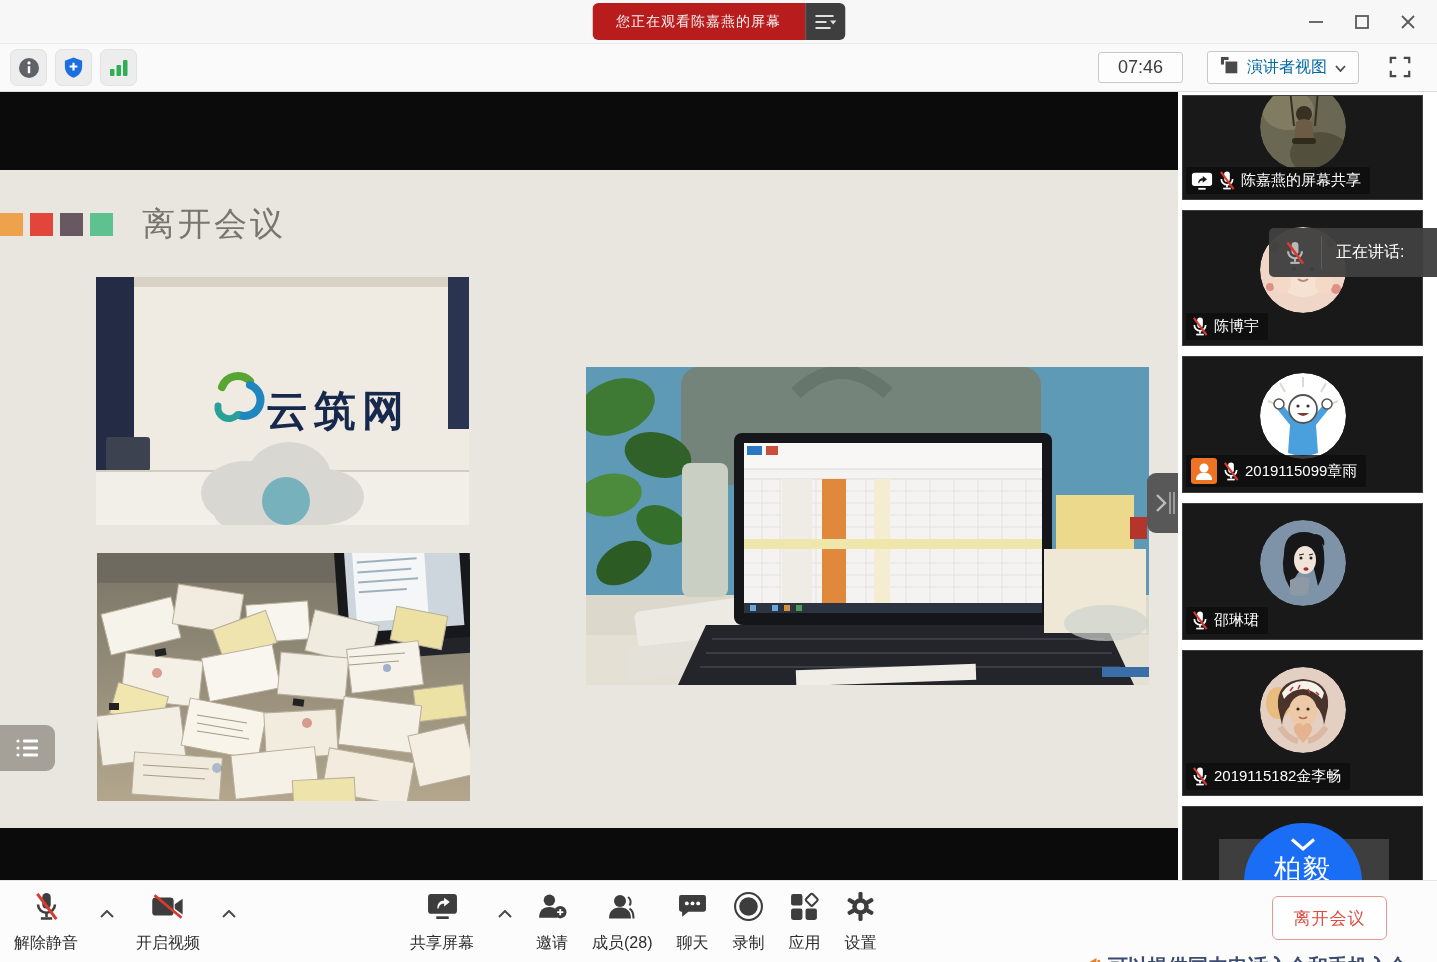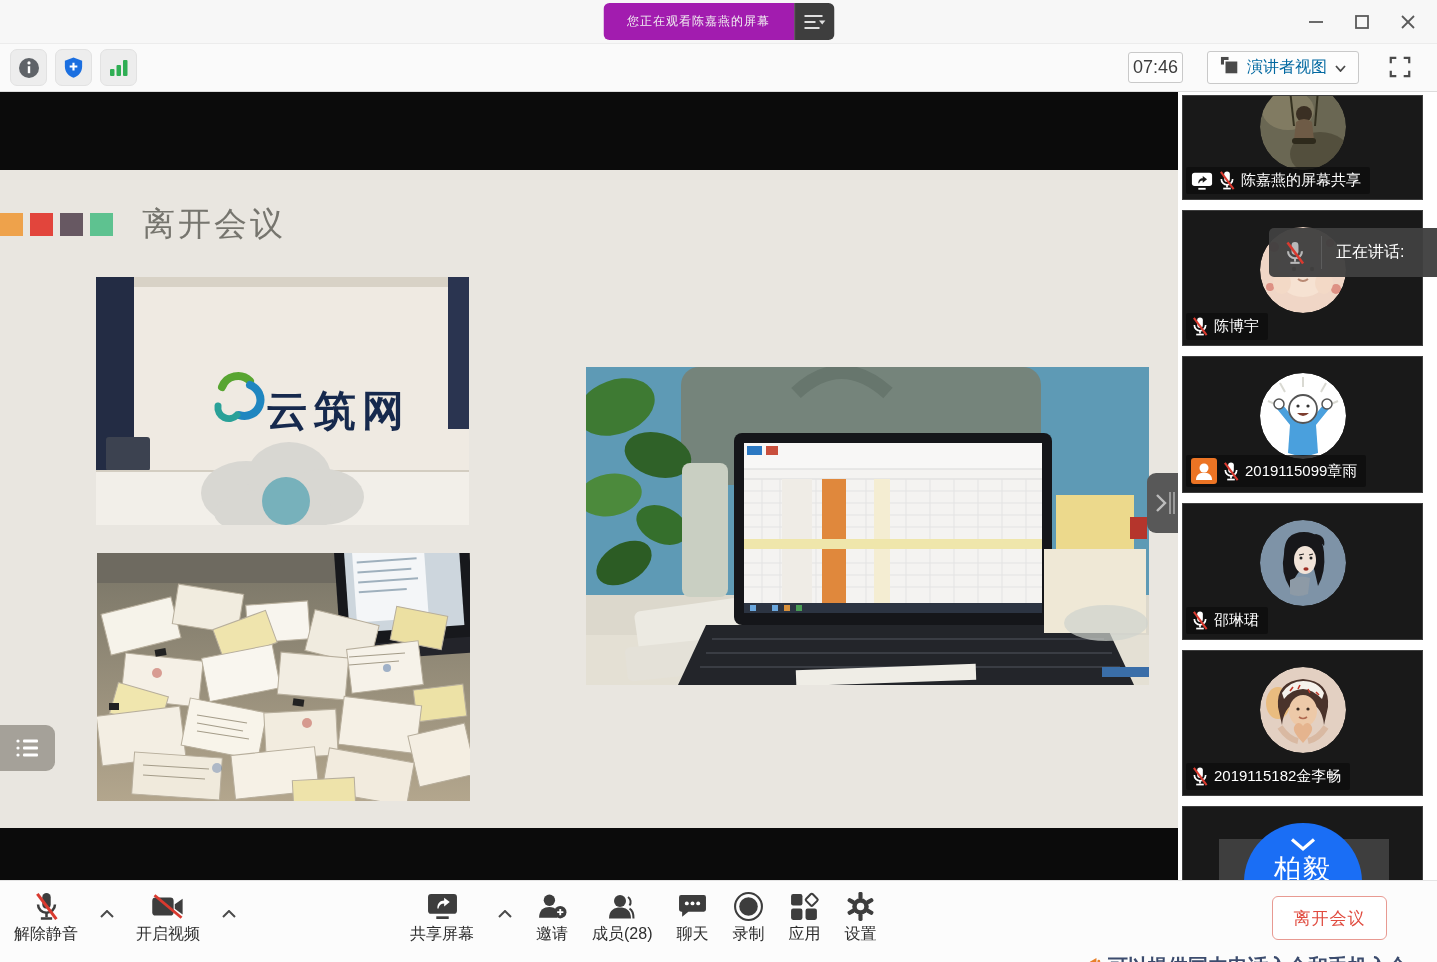--- a/index.html
+++ b/index.html
@@ -3,31 +3,31 @@
 <meta charset="utf-8">
 <style>
   *{box-sizing:border-box;margin:0;padding:0}
   html,body{width:1437px;height:962px;overflow:hidden;background:#000;
     font-family:"Liberation Sans","DejaVu Sans",sans-serif}
   .app{position:relative;width:1437px;height:962px;background:#f7f7f7;overflow:hidden}
 
   
   .titlebar{position:absolute;top:0;left:0;width:100%;height:44px;background:#f7f7f7;border-bottom:1px solid #ececec}
   .title-pill{position:absolute;left:50%;top:3px;transform:translateX(-50%);height:37px;display:flex;align-items:stretch;border-radius:6px;overflow:hidden}
-  .pill-main{background:#a21caf;color:#f2f2f2;font-size:12px;display:flex;align-items:center;padding:0 24px;letter-spacing:1px}
+  .pill-main{background:#b91c1c;color:#f2f2f2;font-size:14px;display:flex;align-items:center;padding:0 24px;letter-spacing:1px}
   .pill-menu{background:#3e3e3e;width:40px;display:flex;align-items:center;justify-content:center;border-left:1px solid #4a4a4a;cursor:pointer}
   .win-controls{position:absolute;right:6px;top:0;height:44px;display:flex}
   .win-btn{width:46px;height:44px;display:flex;align-items:center;justify-content:center;cursor:pointer}
 
   
   .toolbar-top{position:absolute;top:44px;left:0;width:100%;height:48px;background:#fafafa;border-bottom:1px solid #dcdcdc}
   .status-icons{position:absolute;left:10px;top:5px;display:flex;gap:8px}
   .sbtn{width:37px;height:37px;border-radius:7px;background:#ededed;border:1px solid #e2e2e2;display:flex;align-items:center;justify-content:center;cursor:pointer}
   .top-right{position:absolute;right:20px;top:6px;display:flex;align-items:center;gap:24px}
-  .time-box{border:1px solid #c9c9c9;background:#fdfdfd;border-radius:3px;padding:4px 4px;font-size:18px;color:#3c3c3c}
+  .time-box{border:1px solid #c9c9c9;background:#fdfdfd;border-radius:3px;padding:4px 19px;font-size:18px;color:#3c3c3c}
   .view-box{border:1px solid #c9c9c9;background:#fdfdfd;border-radius:3px;padding:4px 12px;font-size:16px;color:#0369a1;display:flex;align-items:center;gap:8px;cursor:pointer}
   .fs-btn{width:34px;height:34px;display:flex;align-items:center;justify-content:center;cursor:pointer}
 
   
   .stage{position:absolute;top:92px;left:0;width:1178px;height:788px;background:#0b0b0b}
   .slide{position:absolute;top:78px;left:0;width:1178px;height:658px;background:#e9e6e0;overflow:hidden}
   .slide-title-row{position:absolute;left:0;top:36px;height:36px;display:flex;align-items:center}
   .sq{width:23px;height:23px;margin-right:7px}
   .slide-title{font-size:33px;color:#76756e;margin-left:22px;letter-spacing:3px}
   .photo{position:absolute;overflow:hidden}
@@ -59,21 +59,21 @@
   .chev{position:absolute;left:0;top:30px;width:100%;display:flex;justify-content:center;z-index:3;cursor:pointer}
   .speak-overlay{position:absolute;right:0;top:136px;width:181px;height:49px;background:rgba(64,64,64,.96);border-radius:5px 0 0 5px;display:flex;align-items:center;z-index:5}
   .speak-mic{width:52px;display:flex;justify-content:center;align-items:center}
   .speak-text{border-left:1px solid #5c5c5c;padding:6px 0 6px 14px;color:#fff;font-size:16px;white-space:nowrap}
 
   
   .btoolbar{position:absolute;top:880px;left:0;width:100%;height:82px;background:#fcfcfc;border-top:1px solid #e4e4e4}
   .ctl-group{position:absolute;top:9px;display:flex;gap:22px;align-items:flex-start}
   .g-left{left:14px}
   .g-center{left:410px;gap:24px}
-  .ctl-btn{display:flex;flex-direction:column;gap:2px;cursor:pointer}
+  .ctl-btn{display:flex;flex-direction:column;gap:11px;cursor:pointer}
   .cicon{height:32px;display:flex;align-items:center;justify-content:center}
   .clabel{font-size:16px;color:#2e2e2e;white-space:nowrap}
   .caret{margin-top:14px;cursor:pointer}
   .leave-btn{position:absolute;right:50px;top:15px;width:115px;height:44px;background:#fff;border:1px solid #e89a92;border-radius:6px;color:#e04b3f;font-size:17px;display:flex;align-items:center;justify-content:center;cursor:pointer;letter-spacing:1px}
   .clipped-note{position:absolute;left:1088px;top:72px;display:flex;align-items:flex-start;gap:5px;font-size:20px;font-weight:bold;color:#3c4c6e;white-space:nowrap}
 </style>
 </head>
 <body>
 
 <div class="app">

